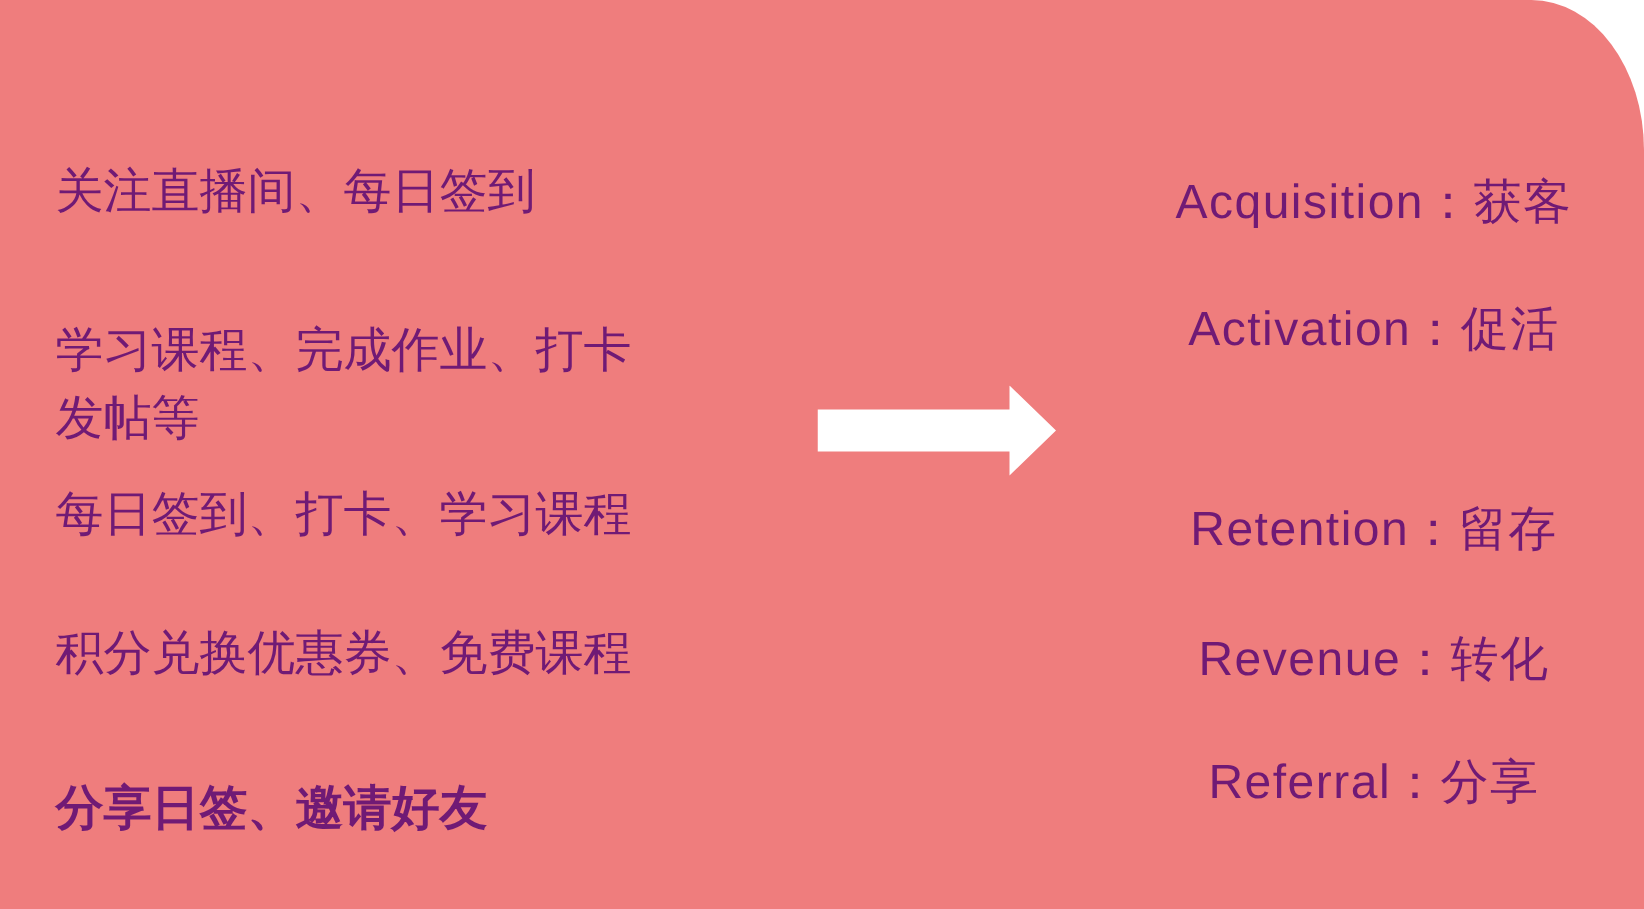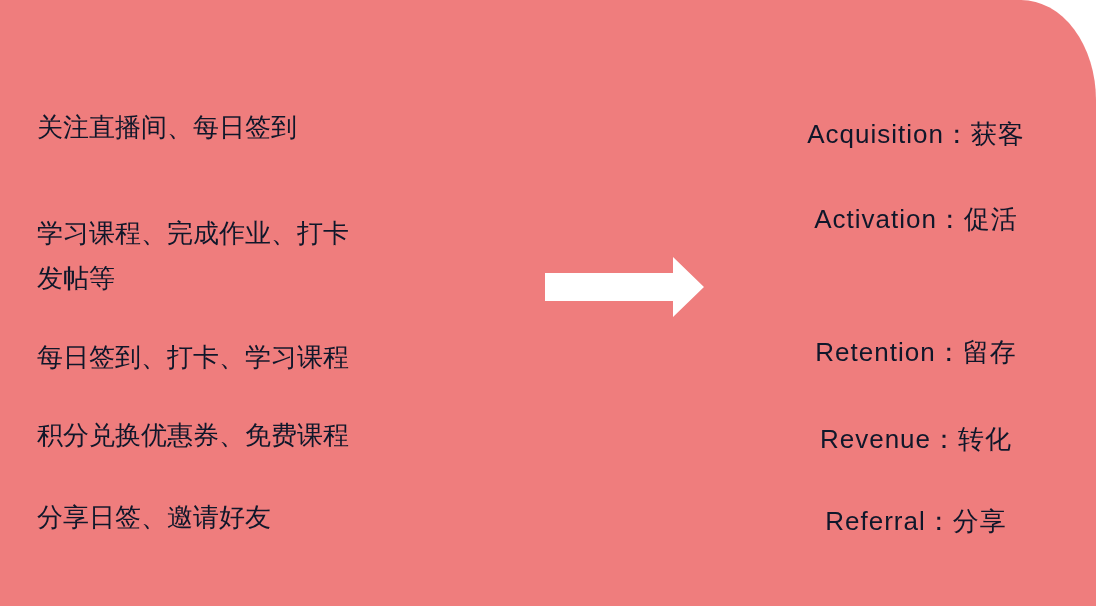--- a/index.html
+++ b/index.html
@@ -11,38 +11,38 @@
   .slide {
     position: relative;
     width: 1096px;
     height: 606px;
     background: #ef7d7d;
     border-top-right-radius: 75px 100px;
     overflow: hidden;
   }
   .txt {
     position: absolute;
-    color: #0f172a;
-    font-size: 26px;
+    color: #701a75;
+    font-size: 32px;
     line-height: 45px;
     white-space: pre-line;
   }
   .left-col-item { left: 37px; text-align: left; }
   .right-col-item {
     left: 716px;
     width: 400px;
     text-align: center;
     letter-spacing: 1px;
     white-space: nowrap;
   }
   .l1 { top: 105px; }
   .l2 { top: 195px; margin-top: 16px; }
-  .l3 { top: 335px; }
+  .l3 { top: 320px; }
   .l4 { top: 413px; }
-  .l5 { top: 495px; }
+  .l5 { top: 516px; font-weight: bold; }
   .r1 { top: 112px; }
   .r2 { top: 197px; }
   .r3 { top: 330px; }
   .r4 { top: 417px; }
   .r5 { top: 499px; }
   .arrow {
     position: absolute;
     left: 545px;
     top: 257px;
     width: 160px;

